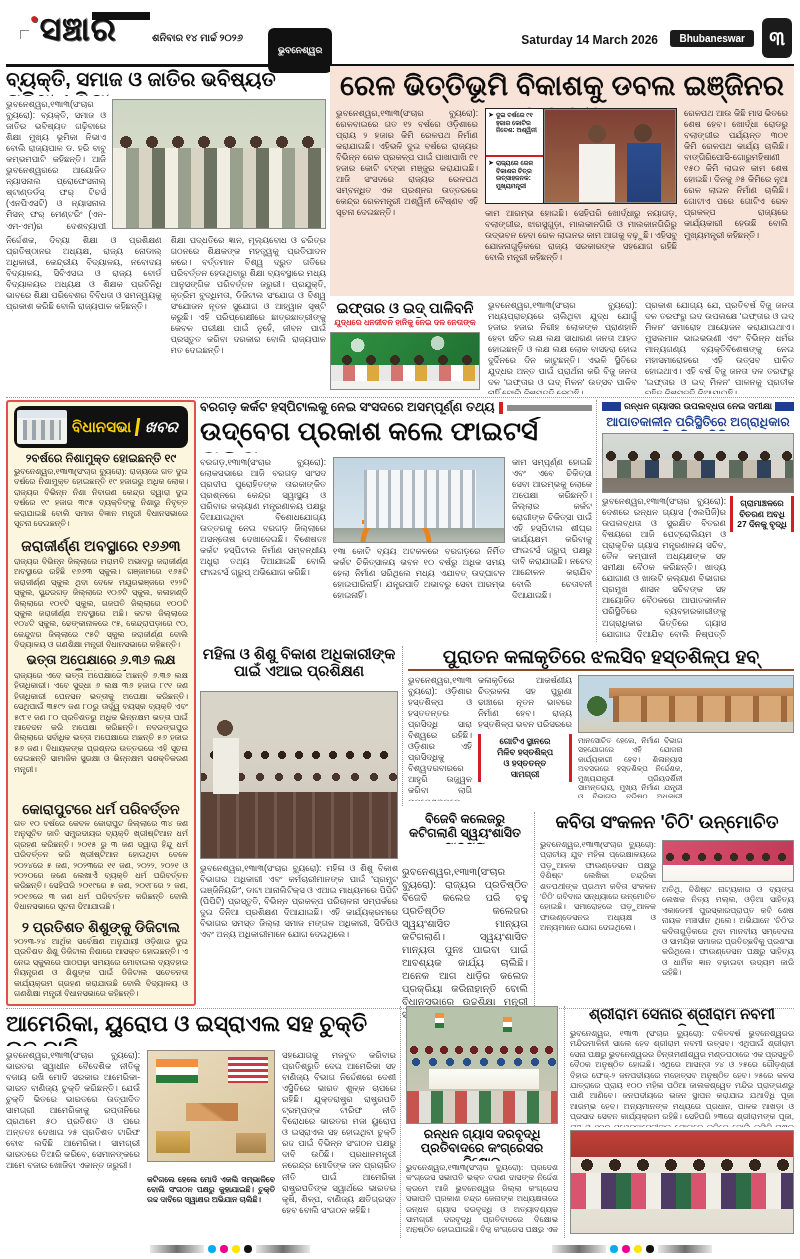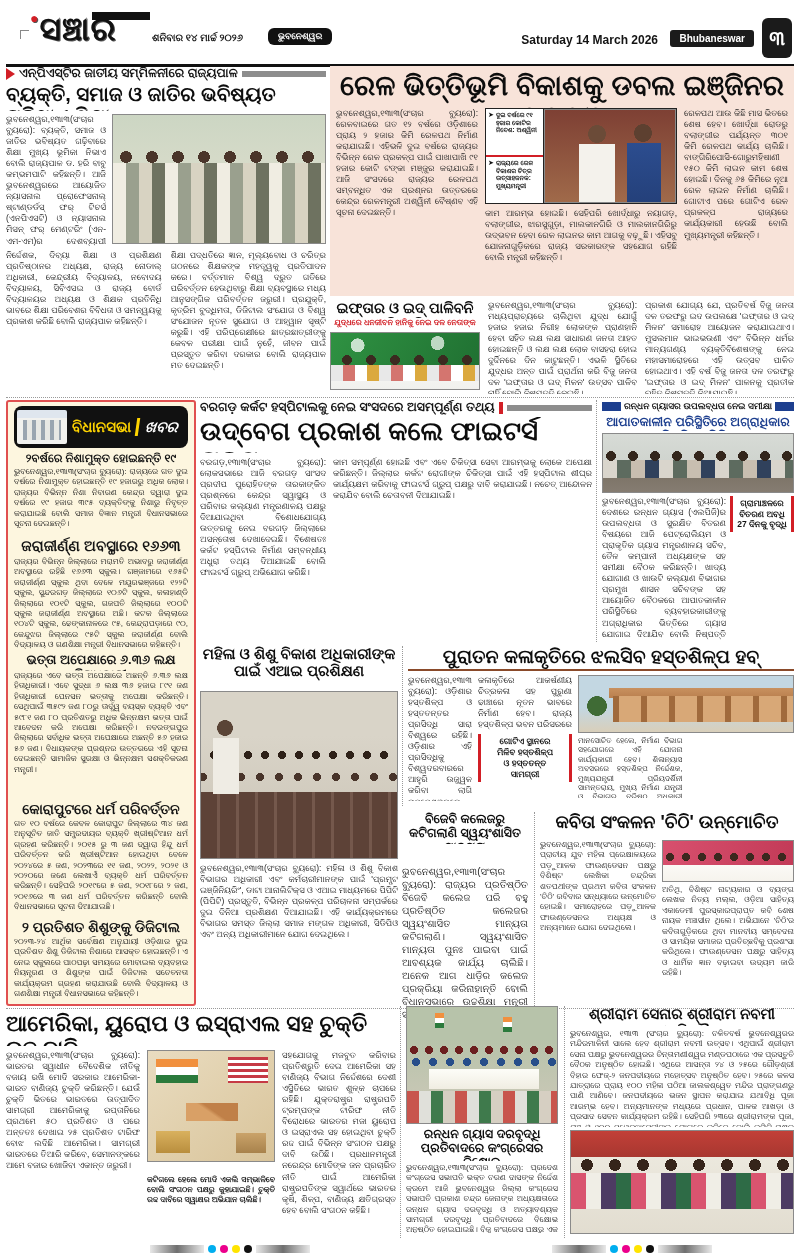--- a/index.html
+++ b/index.html
@@ -13,21 +13,21 @@
   .hl{font-weight:bold;color:#0d0d0d;line-height:1.12;overflow:hidden}
   .ph{position:relative;border:1px solid #8a8a8a;overflow:hidden}
   
   #masthead{left:0;top:6px;width:800px;height:54px}
   #logo{position:absolute;left:30px;top:4px;font-size:33px;font-weight:bold;letter-spacing:1px;
         color:#111;text-shadow:1px 1px 0 #555}
   #logo .dot{color:#d21f26;font-size:14px;vertical-align:top}
   #logo-bar{position:absolute;left:92px;top:6px;width:58px;height:8px;background:#111}
   #odia-date{position:absolute;left:152px;top:26px;font-size:10px;font-weight:bold}
   #odia-city{position:absolute;left:268px;top:22px;background:#111;color:#fff;font-size:9px;
-             font-weight:bold;padding:3px 10px;border-radius:6px}
+             font-weight:bold;padding:17px 10px;border-radius:6px}
   #eng-date{position:absolute;right:142px;top:27px;font-size:12px;font-weight:bold}
   #eng-city{position:absolute;right:46px;top:24px;background:#1b1b1b;color:#fff;font-size:10px;
             font-weight:bold;padding:3px 9px;border-radius:3px}
   #page-no{position:absolute;right:8px;top:12px;width:30px;height:40px;background:#1b1b1b;color:#fff;
            font-size:20px;font-weight:bold;display:flex;align-items:center;justify-content:center;border-radius:6px}
   #mast-rule{position:absolute;left:6px;top:58px;width:788px;height:3px;background:#111}
   .crop{position:absolute;width:9px;height:9px;border-left:1px solid #888;border-top:1px solid #888}
   
   .kicker{display:flex;align-items:center;gap:4px;font-weight:bold;font-size:12.5px;overflow:hidden}
   .tri{width:0;height:0;border-left:9px solid #d21f26;border-top:6px solid transparent;border-bottom:6px solid transparent}
@@ -226,25 +226,20 @@
     <div id="logo-bar" data-name="logo-bar"></div>
     <div id="odia-date" data-name="odia-date">ଶନିବାର ୧୪ ମାର୍ଚ୍ଚ ୨୦୨୬</div>
     <div id="odia-city" data-name="odia-city-badge">ଭୁବନେଶ୍ୱର</div>
     <div id="eng-date" data-name="english-date">Saturday 14 March 2026</div>
     <div id="eng-city" data-name="english-city-badge">Bhubaneswar</div>
     <div id="page-no" data-name="page-number">୩</div>
     <div id="mast-rule" data-name="masthead-rule"></div>
   </div>
 
   <div id="gov" class="abs" data-name="article-governor">
-    <div class="kicker" data-name="kicker-governor">
-      <span class="tri" data-name="arrow-icon"></span>
-      <span data-name="kicker-text">ଏନ୍‌ପିଏସ୍‌ଟିର ଜାତୀୟ ସମ୍ମିଳନୀରେ ରାଜ୍ୟପାଳ</span>
-      <span class="kbar" data-name="kicker-bar"></span>
-    </div>
     <h1 class="hl" data-name="headline-governor">ବ୍ୟକ୍ତି, ସମାଜ ଓ ଜାତିର ଭବିଷ୍ୟତ ଗଢ଼ିଥାଏ ଶିକ୍ଷା</h1>
     <div id="gov-cols">
       <p id="gov-colL" class="body" data-name="body-governor-left">ଭୁବନେଶ୍ୱର,୧୩ା୩(ସଂଚାର ବ୍ୟୁରୋ): ବ୍ୟକ୍ତି, ସମାଜ ଓ ଜାତିର ଭବିଷ୍ୟତ ଗଢ଼ିବାରେ ଶିକ୍ଷା ମୁଖ୍ୟ ଭୂମିକା ନିଭାଏ ବୋଲି ରାଜ୍ୟପାଳ ଡ. ହରି ବାବୁ କମ୍ଭମପାଟି କହିଛନ୍ତି। ଆଜି ଭୁବନେଶ୍ୱରରେ ଆୟୋଜିତ ନ୍ୟାସନାଲ ପ୍ରୋଫେସନାଲ୍ ଷ୍ଟାଣ୍ଡର୍ଡସ୍ ଫର୍ ଟିଚର୍ସ (ଏନପିଏସଟି) ଓ ନ୍ୟାସନାଲ ମିସନ୍ ଫର୍ ମେଣ୍ଟରିଂ (ଏନ-ଏମ-ଏମ)ର ଦେଶବ୍ୟାପୀ କାର୍ଯ୍ୟାନ୍ୱୟନ ପାଇଁ ହିତାଧିକାରୀମାନଙ୍କ ଜାତୀୟ ସମ୍ମିଳନୀ-୨୦୨୫ରେ ମୁଖ୍ୟ ଅତିଥି ଭାବେ ଯୋଗ ଦେଇ ସେ ଏହା କହିଥିଲେ।</p>
       <div id="gov-photo" class="ph sc-award" data-name="award-ceremony-photo"></div>
     </div>
     <div id="gov-caps" data-name="body-governor-columns">
       <p class="body" data-name="governor-caption-left">ନିର୍ଦ୍ଦେଶକ, ଦିବ୍ୟା ଶିକ୍ଷା ଓ ପ୍ରଶିକ୍ଷଣ ପ୍ରତିଷ୍ଠାନର ଅଧ୍ୟକ୍ଷ, ରାଜ୍ୟ ନୋଡାଲ୍ ଅଧିକାରୀ, କେନ୍ଦ୍ରୀୟ ବିଦ୍ୟାଳୟ, ନବୋଦୟ ବିଦ୍ୟାଳୟ, ସିବିଏସଇ ଓ ରାଜ୍ୟ ବୋର୍ଡ ବିଦ୍ୟାଳୟର ଅଧ୍ୟକ୍ଷ ଓ ଶିକ୍ଷକ ପ୍ରତିନିଧି ଭାବରେ ଶିକ୍ଷା ପରିବେଶର ବିବିଧତା ଓ ସମନ୍ୱୟକୁ ପ୍ରକାଶ କରିଛି ବୋଲି ରାଜ୍ୟପାଳ କହିଛନ୍ତି।</p>
       <p class="body" data-name="governor-caption-right">ଶିକ୍ଷା ପଦ୍ଧତିରେ ଜ୍ଞାନ, ମୂଲ୍ୟବୋଧ ଓ ଚରିତ୍ର ଗଠନରେ ଶିକ୍ଷକଙ୍କ ମହତ୍ତ୍ୱକୁ ପ୍ରତିପାଦନ କରେ। ବର୍ତ୍ତମାନ ବିଶ୍ୱ ଦ୍ରୁତ ଗତିରେ ପରିବର୍ତ୍ତନ ହେଉଥିବାରୁ ଶିକ୍ଷା ବ୍ୟବସ୍ଥାରେ ମଧ୍ୟ ଆନୁସଙ୍ଗିକ ପରିବର୍ତ୍ତନ ଜରୁରୀ। ପ୍ରଯୁକ୍ତି, କୃତ୍ରିମ ବୁଦ୍ଧିମତା, ଡିଜିଟାଲ ସଂଯୋଗ ଓ ବିଶ୍ୱ ସଂଯୋଜନ ନୂତନ ସୁଯୋଗ ଓ ଆହ୍ୱାନ ସୃଷ୍ଟି କରୁଛି। ଏହି ପରିପ୍ରେକ୍ଷୀରେ ଛାତ୍ରଛାତ୍ରୀଙ୍କୁ କେବଳ ପରୀକ୍ଷା ପାଇଁ ନୁହେଁ, ଜୀବନ ପାଇଁ ପ୍ରସ୍ତୁତ କରିବା ଦରକାର ବୋଲି ରାଜ୍ୟପାଳ ମତ ଦେଇଛନ୍ତି।</p>
     </div>
   </div>
@@ -305,20 +300,24 @@
 
   <div id="cancer" class="abs" data-name="article-cancer-hospital">
     <div class="kicker" data-name="kicker-cancer">
       <span data-name="kicker-text">ବରଗଡ଼ କର୍କଟ ହସ୍ପିଟାଲକୁ ନେଇ ସଂସଦରେ ଅସମ୍ପୂର୍ଣ୍ଣ ତଥ୍ୟ</span>
       <span class="rtick" data-name="kicker-red-tick"></span>
       <span class="kbar" data-name="kicker-bar"></span>
     </div>
     <h1 class="hl" data-name="headline-cancer">ଉଦ୍‌ବେଗ ପ୍ରକାଶ କଲେ ଫାଇଟର୍ସ ଗ୍ରୁପ୍</h1>
     <div id="cancer-grid">
       <p id="cancer-c1" class="body" data-name="body-cancer-left">ବରଗଡ଼,୧୩ା୩(ସଂଚାର ବ୍ୟୁରୋ): ଲୋକସଭାରେ ଆଜି ବରଗଡ଼ ସାଂସଦ ପ୍ରଦୀପ ପୁରୋହିତଙ୍କ ତାରକାଙ୍କିତ ପ୍ରଶ୍ନରେ କେନ୍ଦ୍ର ସ୍ୱାସ୍ଥ୍ୟ ଓ ପରିବାର କଲ୍ୟାଣ ମନ୍ତ୍ରଣାଳୟ ପକ୍ଷରୁ ଦିଆଯାଇଥିବା ବିଶୋଧଯୋଗ୍ୟ ଉତ୍ତରକୁ ନେଇ ବରଗଡ଼ ଜିଲ୍ଲାରେ ଅସନ୍ତୋଷ ଦେଖାଦେଇଛି। ବିଶେଷତଃ କର୍କଟ ହସ୍ପିଟାଲ ନିର୍ମାଣ ସମ୍ବନ୍ଧୀୟ ଅଧୁରା ତଥ୍ୟ ଦିଆଯାଇଛି ବୋଲି ଫାଇଟର୍ସ ଗ୍ରୁପ୍ ଅଭିଯୋଗ କରିଛି।</p>
+      <div id="cancer-c2" data-name="cancer-middle-column">
+        <div id="cancer-photo" class="ph sc-hospital" data-name="hospital-building-photo"></div>
+        <p class="body" data-name="body-cancer-middle">୧୩ା କୋଟି ବ୍ୟୟ ଅଟକଳରେ ବରଗଡ଼ରେ ନିର୍ମିତ କର୍କଟ ଚିକିତ୍ସାଳୟ ଭବନ ୧୦ ବର୍ଷରୁ ଅଧିକ ସମୟ ହେଲା ନିର୍ମାଣ ସରିଥିଲେ ମଧ୍ୟ ଏଯାବତ୍ ଉଦ୍‌ଘାଟନ ହୋଇପାରିନାହିଁ। ଯନ୍ତ୍ରପାତି ଅଭାବରୁ ସେବା ଆରମ୍ଭ ହୋଇନାହିଁ।</p>
+      </div>
       <p id="cancer-c3" class="body" data-name="body-cancer-right">କାମ ସମ୍ପୂର୍ଣ୍ଣ ହୋଇଛି ଏବଂ ଏବେ ଚିକିତ୍ସା ସେବା ଆରମ୍ଭକୁ ଲୋକେ ଅପେକ୍ଷା କରିଛନ୍ତି। ଜିଲ୍ଲାର କର୍କଟ ରୋଗୀଙ୍କ ଚିକିତ୍ସା ପାଇଁ ଏହି ହସ୍ପିଟାଲ ଶୀଘ୍ର କାର୍ଯ୍ୟକ୍ଷମ କରିବାକୁ ଫାଇଟର୍ସ ଗ୍ରୁପ୍ ପକ୍ଷରୁ ଦାବି କରାଯାଇଛି। ନଚେତ୍ ଆନ୍ଦୋଳନ କରାଯିବ ବୋଲି ଚେତାବନୀ ଦିଆଯାଇଛି।</p>
     </div>
   </div>
 
   <div id="gas" class="abs" data-name="article-gas-review">
     <div id="gas-kicker" data-name="kicker-gas">
       <span class="bluebar" data-name="kicker-blue-bar"></span>
       <span data-name="kicker-text">ରନ୍ଧନ ଗ୍ୟାସର ଉପଲବ୍ଧତା ନେଇ ସମୀକ୍ଷା</span>
       <span class="bluebar" data-name="kicker-blue-bar"></span>
     </div>

